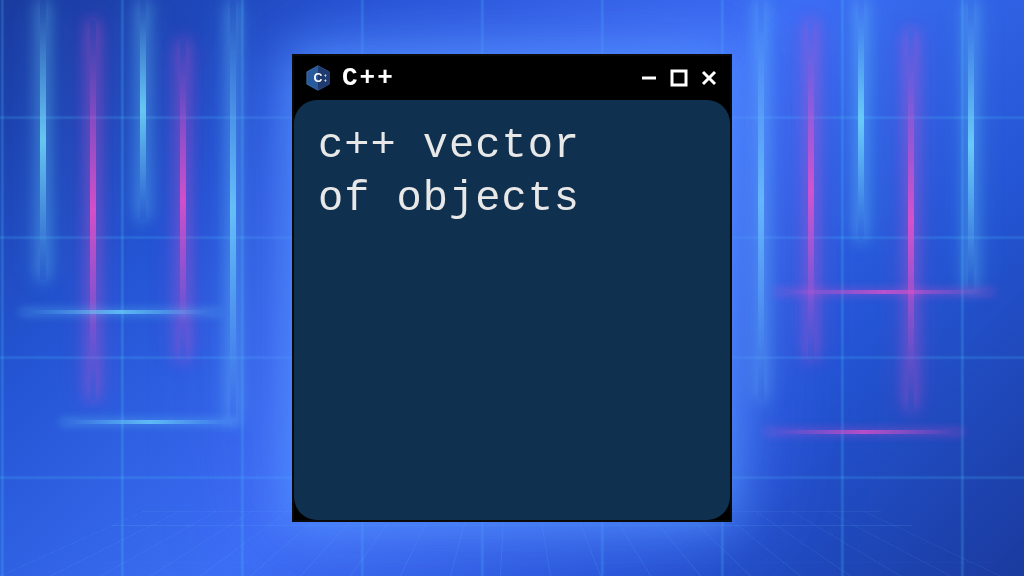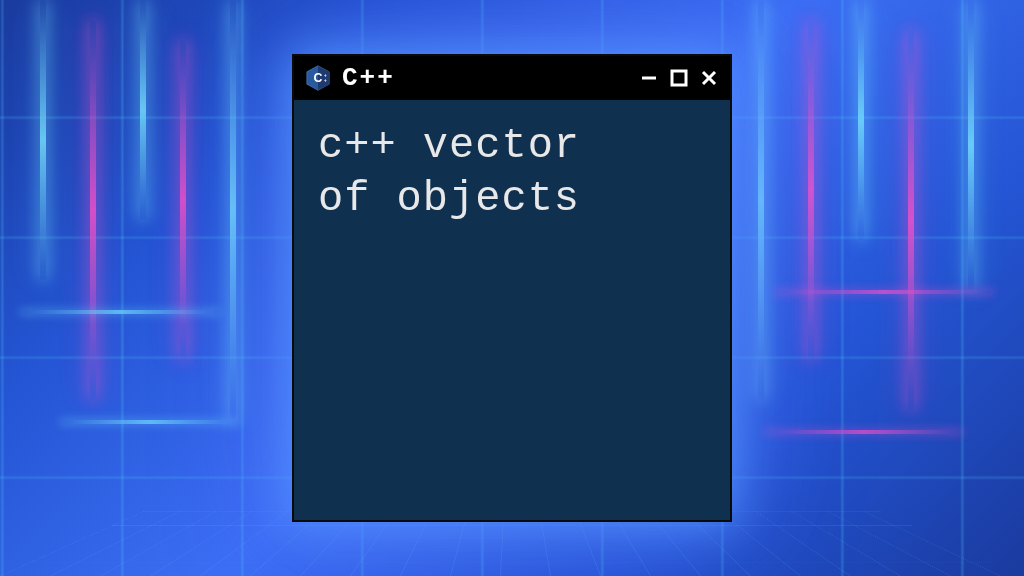--- a/index.html
+++ b/index.html
@@ -121,20 +121,21 @@
       align-items: center;
       justify-content: center;
       width: 22px;
       height: 22px;
       cursor: pointer;
     }
     .content {
       flex: 1;
       background: #10304f;
       padding: 20px 24px;
+      border-radius: 23px;
     }
     .content-text {
       color: #e8e8e8;
       font-family: "Courier New", monospace;
       font-size: 42px;
       line-height: 1.25;
       letter-spacing: 1px;
       white-space: pre-line;
     }
   </style>

